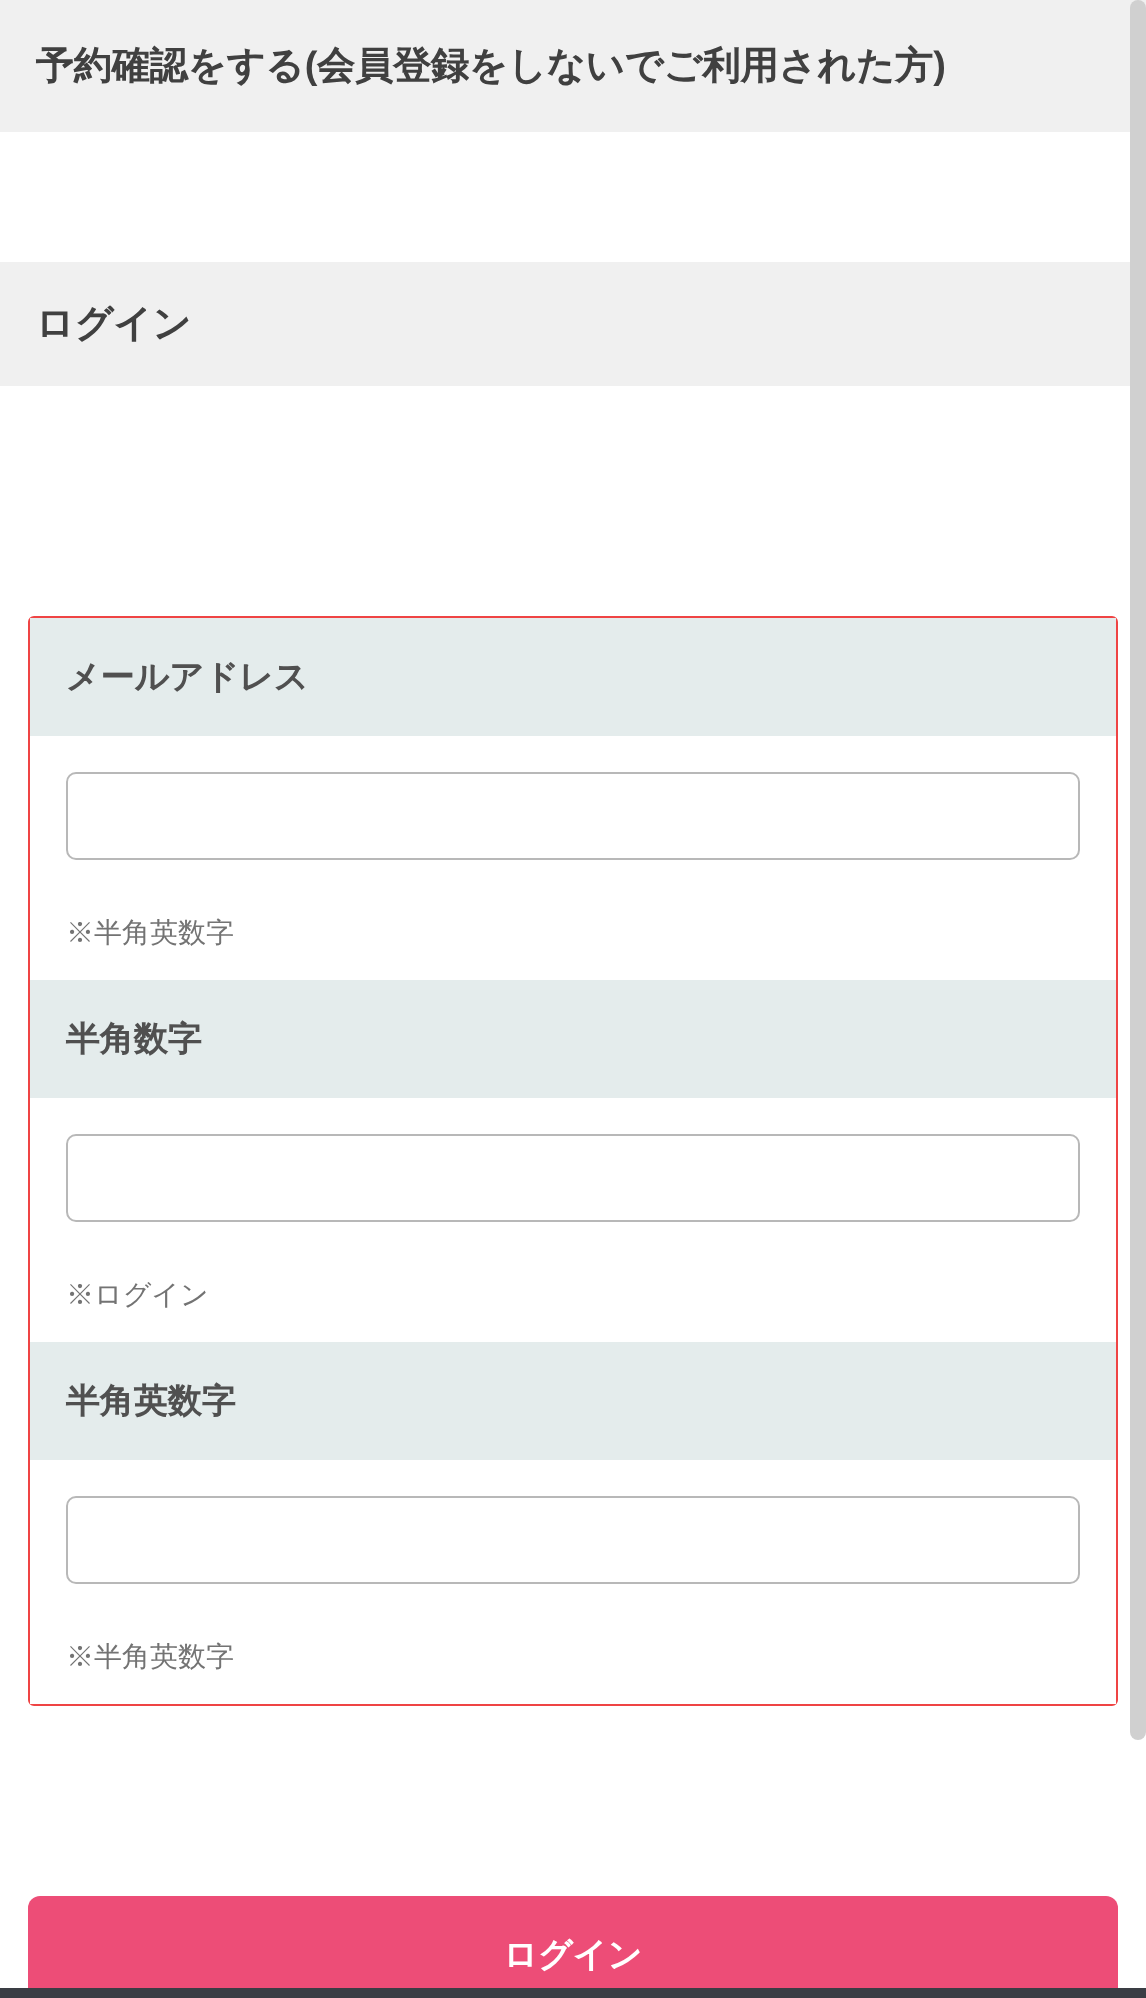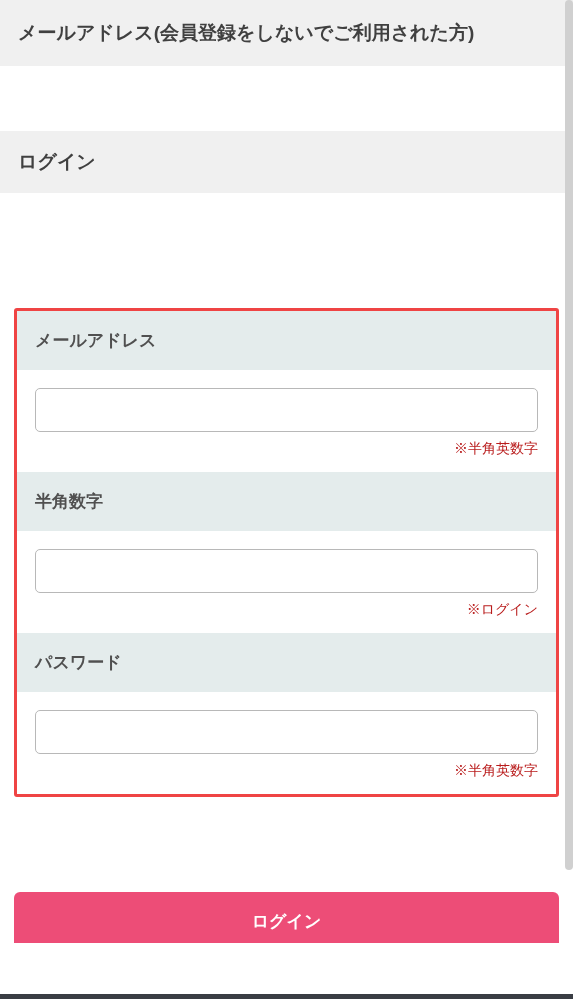--- a/index.html
+++ b/index.html
@@ -41,21 +41,21 @@
       font-size: 19px;
       font-weight: bold;
       color: #404040;
     }
     .form-spacer {
       background: #ffffff;
       height: 115px;
     }
     .form-container {
       margin: 0 14px;
-      border: 3px solid #ef4444;
+      border: 1px solid #ef4444;
       border-radius: 3px;
     }
     .field-label-row {
       background: #e4ecec;
       padding: 18px 18px;
     }
     .field-label {
       font-size: 17px;
       font-weight: bold;
       color: #505050;
@@ -68,23 +68,22 @@
       width: 100%;
       height: 44px;
       border: 1px solid #b8b8b8;
       border-radius: 5px;
       padding: 8px 12px;
       font-size: 16px;
       background: #ffffff;
     }
     .field-hint {
       font-size: 14px;
-      color: #b91c1c;
-      margin-top: 8px;
-      text-align: right;
+      color: #737373;
+      margin-top: 28px;
     }
     .button-spacer {
       height: 95px;
       background: #ffffff;
     }
     .login-button {
       display: block;
       width: calc(100% - 28px);
       margin: 0 14px;
       background: #ed4d77;
@@ -114,21 +113,21 @@
       background: #d0d0d0;
       border-radius: 4px;
     }
   </style>
 </head>
 <body>
 
 <div class="page-container">
 
   <div class="header-section">
-    <div class="header-title">メールアドレス(会員登録をしないでご利用された方)</div>
+    <div class="header-title">予約確認をする(会員登録をしないでご利用された方)</div>
   </div>
 
   <div class="white-spacer"></div>
 
   <div class="login-header">
     <div class="login-header-title">ログイン</div>
   </div>
 
   <div class="form-spacer"></div>
 
@@ -144,21 +143,21 @@
 
     <div class="field-label-row">
       <div class="field-label">半角数字</div>
     </div>
     <div class="field-input-row">
       <input type="text" class="text-input" value="" style="">
       <div class="field-hint">※ログイン</div>
     </div>
 
     <div class="field-label-row">
-      <div class="field-label">パスワード</div>
+      <div class="field-label">半角英数字</div>
     </div>
     <div class="field-input-row">
       <input type="password" class="text-input" value="" style="">
       <div class="field-hint">※半角英数字</div>
     </div>
 
   </div>
 
   <div class="button-spacer"></div>
 

